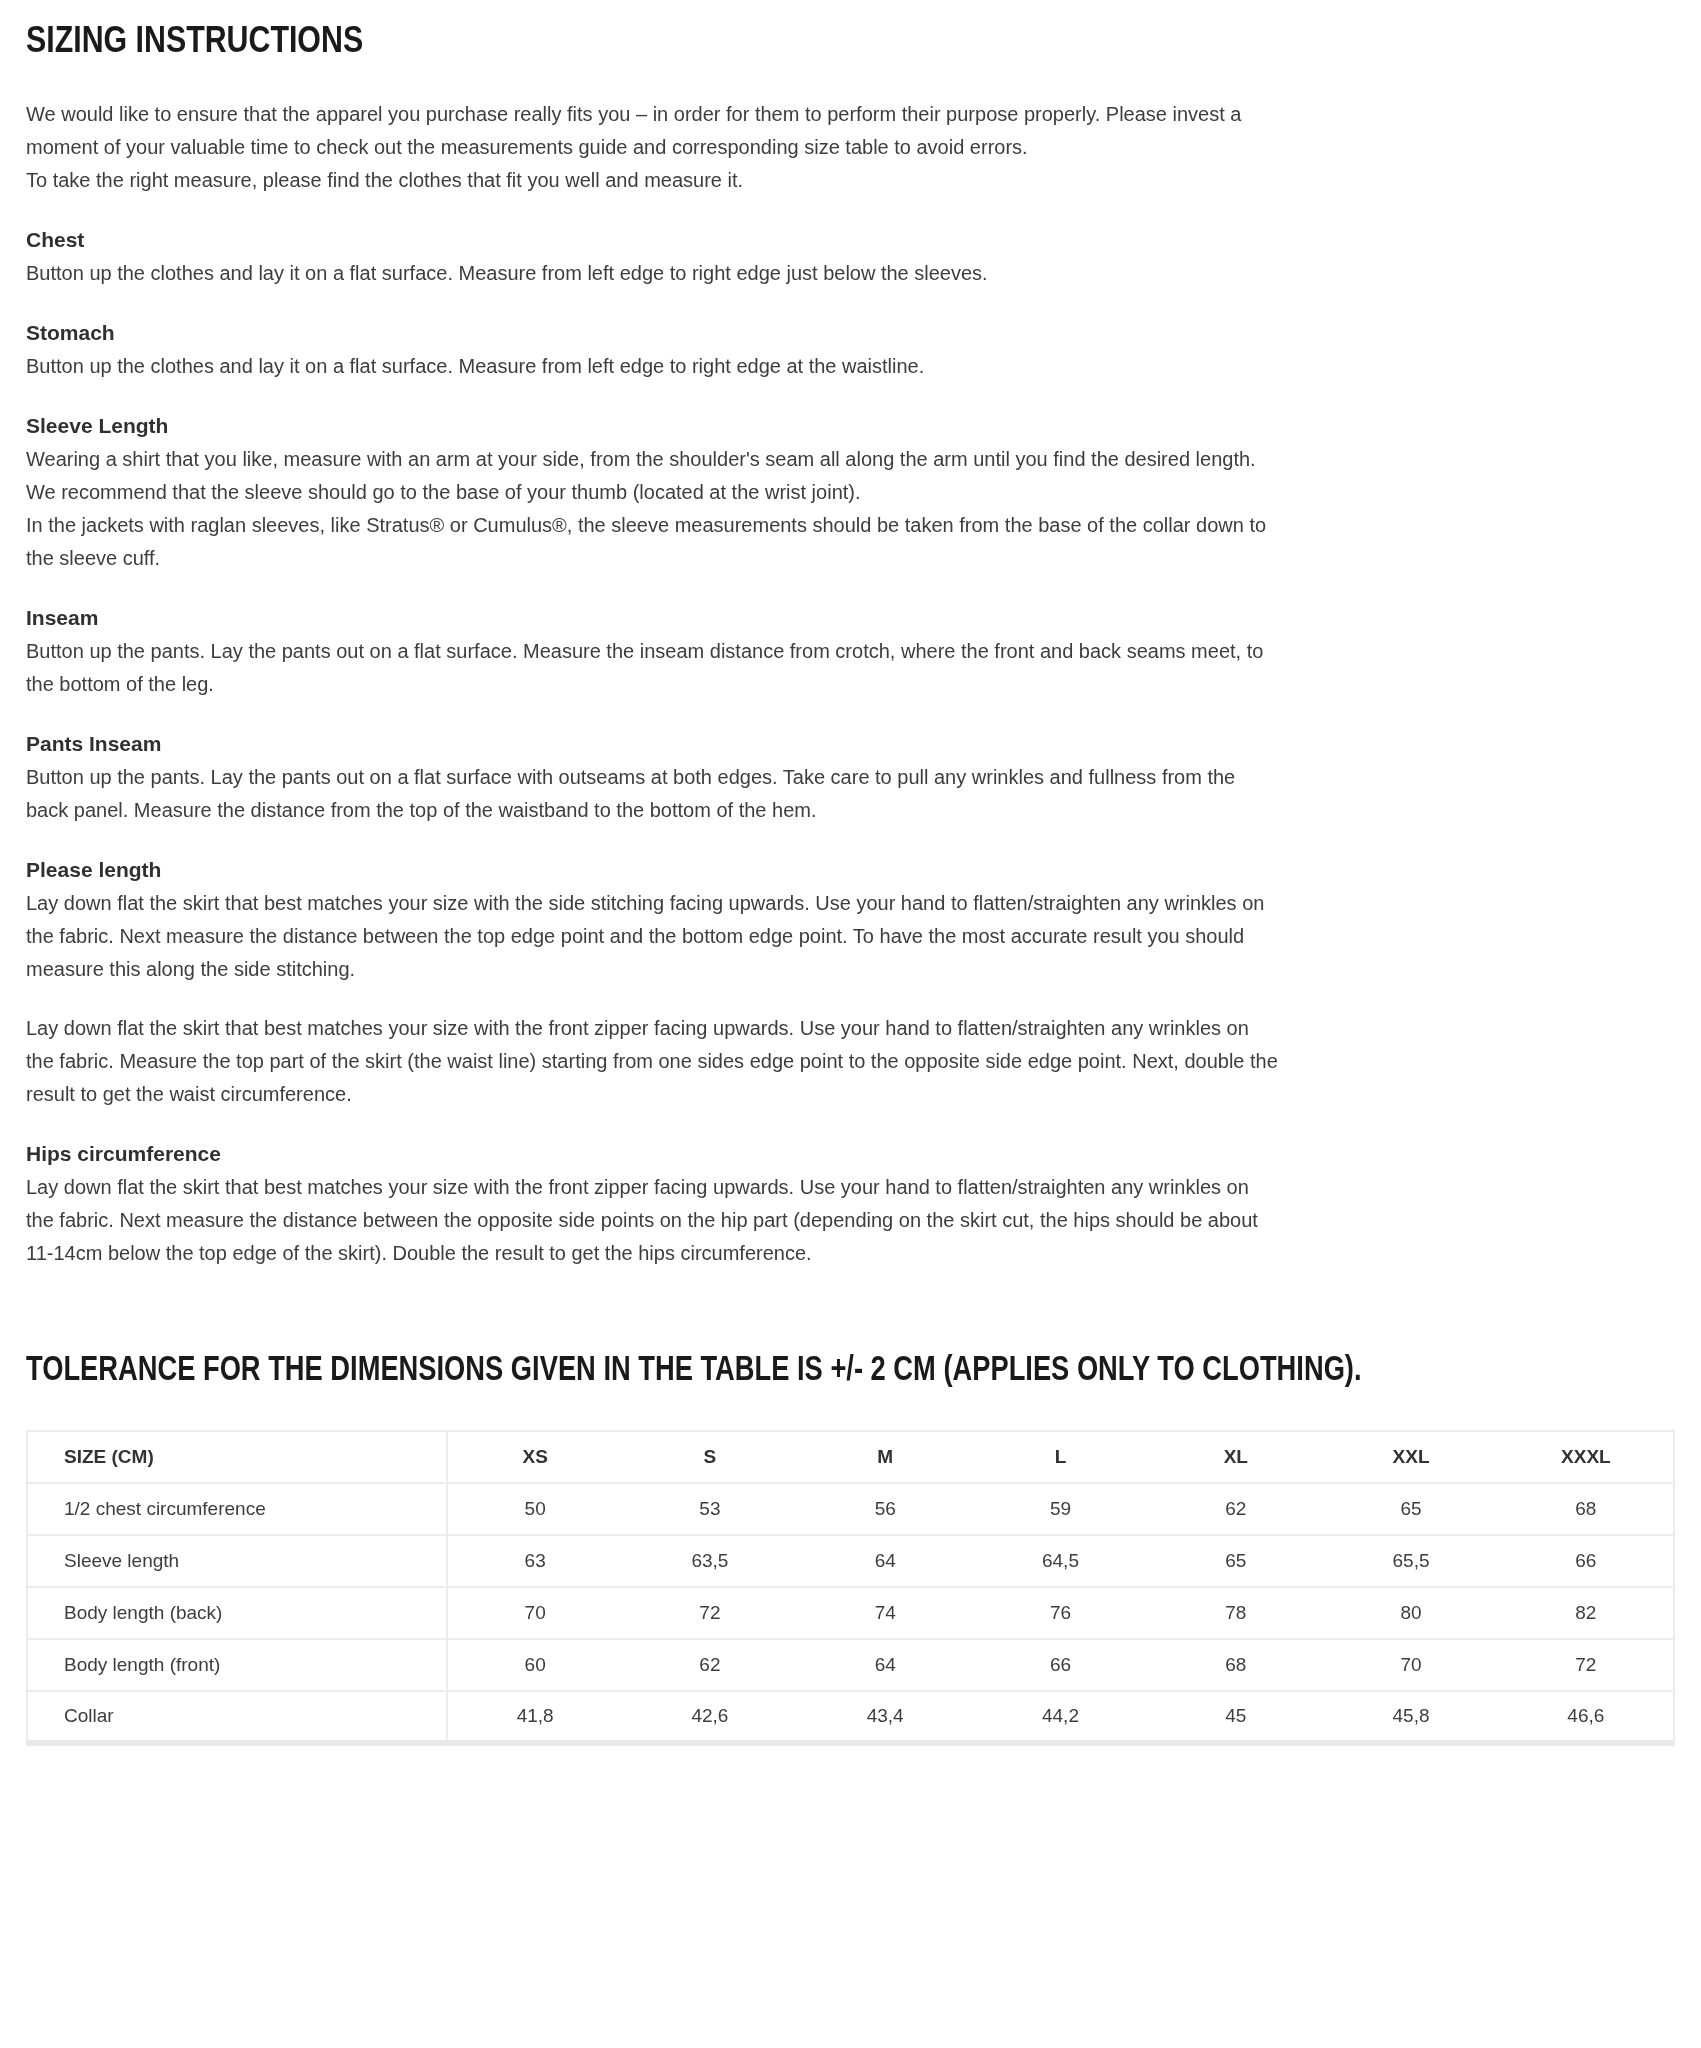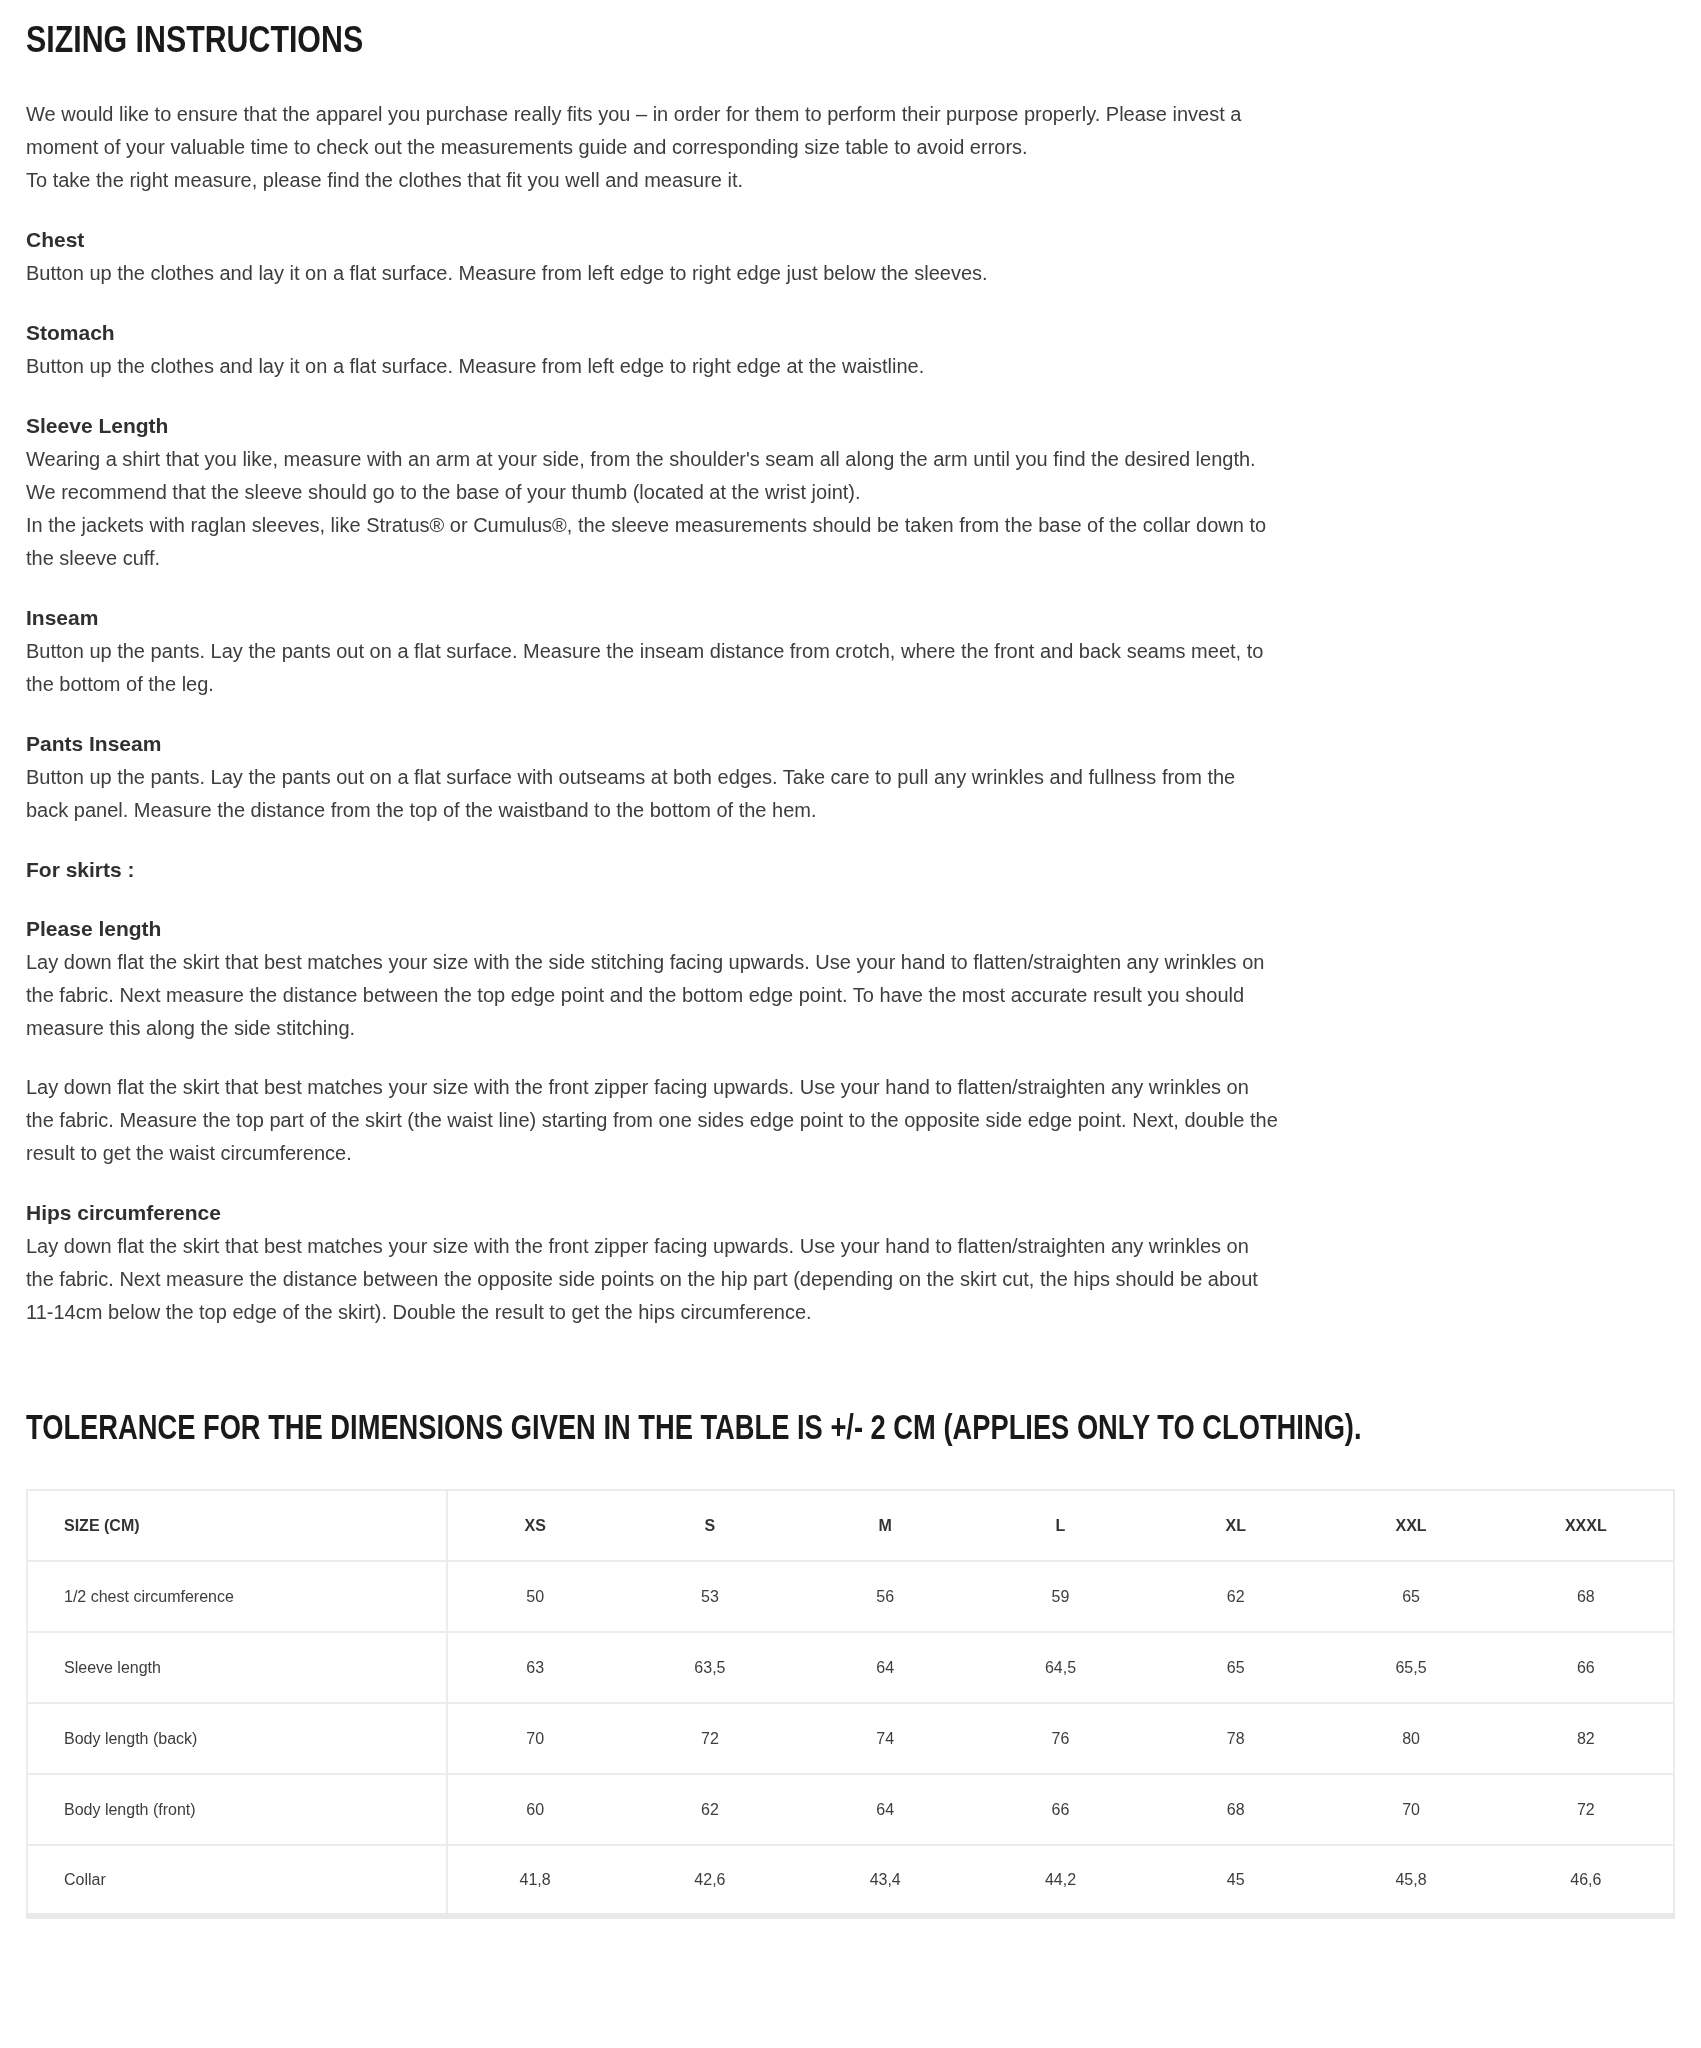--- a/index.html
+++ b/index.html
@@ -62,22 +62,22 @@
   table.size-table {
     margin-top: 40px;
     width: 1649px;
     border-collapse: collapse;
     border: 2px solid #ececec;
     border-bottom: 6px solid #e9e9e9;
     table-layout: fixed;
   }
   table.size-table th,
   table.size-table td {
-    height: 71px;
-    font-size: 16px;
+    height: 52px;
+    font-size: 19px;
     color: #3d3d3d;
     font-weight: normal;
     text-align: center;
     padding: 12px;
     border-top: 2px solid #ececec;
   }
   table.size-table thead th { border-top: none; font-weight: bold; color: #333333; }
   table.size-table .label-col {
     width: 420px;
     text-align: left;
@@ -116,23 +116,20 @@
     <div class="sec">
       <h3>Inseam</h3>
       <p class="body-text">Button up the pants. Lay the pants out on a flat surface. Measure the inseam distance from crotch, where the front and back seams meet, to the bottom of the leg.</p>
     </div>
 
     <div class="sec">
       <h3>Pants Inseam</h3>
       <p class="body-text">Button up the pants. Lay the pants out on a flat surface with outseams at both edges. Take care to pull any wrinkles and fullness from the back panel. Measure the distance from the top of the waistband to the bottom of the hem.</p>
     </div>
 
-    <div class="sec">
-      <h3>For skirts :</h3>
-    </div>
 
     <div class="sec">
       <h3>Please length</h3>
       <p class="body-text">Lay down flat the skirt that best matches your size with the side stitching facing upwards. Use your hand to flatten/straighten any wrinkles on the fabric. Next measure the distance between the top edge point and the bottom edge point. To have the most accurate result you should measure this along the side stitching.</p>
     </div>
 
     <div class="sec">
       <p class="body-text">Lay down flat the skirt that best matches your size with the front zipper facing upwards. Use your hand to flatten/straighten any wrinkles on the fabric. Measure the top part of the skirt (the waist line) starting from one sides edge point to the opposite side edge point. Next, double the result to get the waist circumference.</p>
     </div>
 

